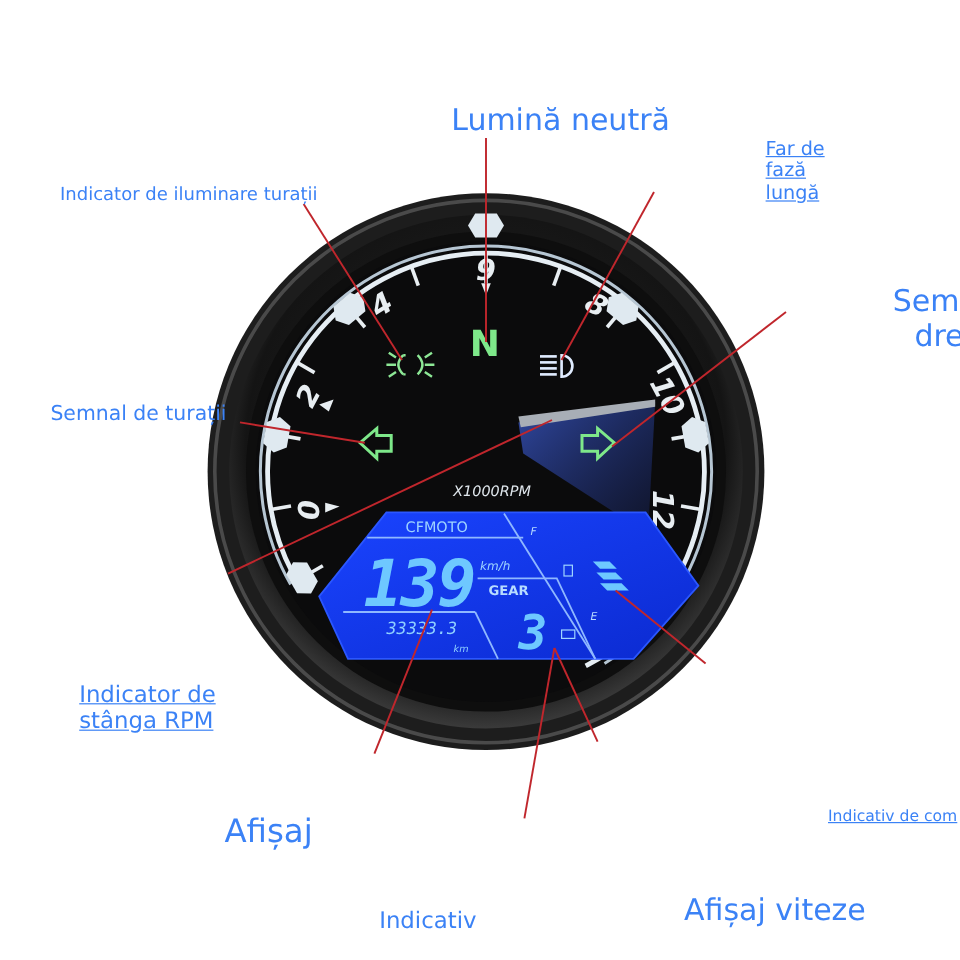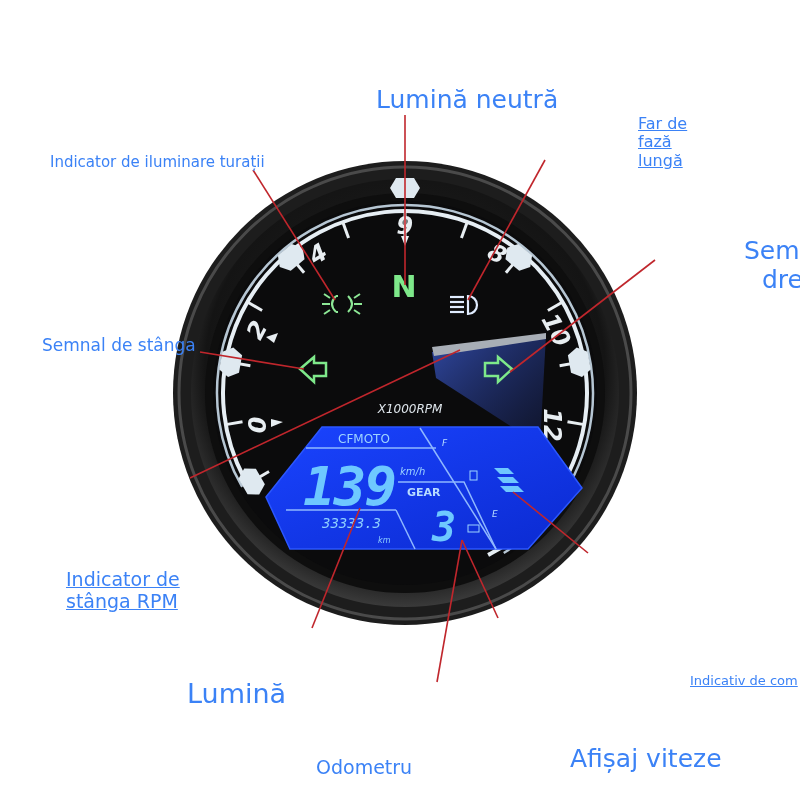--- a/index.html
+++ b/index.html
@@ -151,21 +151,21 @@
 <div class="label" style="left:50px;top:154px;font-size:15px;">Indicator de iluminare turații</div>
 <div class="label center" style="left:638px;top:115px;width:60px;font-size:16px;">
   <div>Far de</div>
   <div>fază</div>
   <div>lungă</div>
 </div>
 <div class="label" style="left:744px;top:237px;font-size:25px;">
   <div>Semn</div>
   <div style="padding-left:18px">dre</div>
 </div>
-<div class="label" style="left:42px;top:336px;font-size:17px;">Semnal de stânga</div>
+<div class="label" style="left:42px;top:336px;font-size:17px;">Semnal de turații</div>
 <div class="label center" style="left:66px;top:569px;width:140px;font-size:19px;">
   <div>Indicator de</div>
   <div>stânga RPM</div>
 </div>
-<div class="label" style="left:187px;top:678px;font-size:27px;">Lumină</div>
-<div class="label" style="left:316px;top:757px;font-size:19px;">Odometru</div>
+<div class="label" style="left:187px;top:678px;font-size:27px;">Afișaj</div>
+<div class="label" style="left:316px;top:757px;font-size:19px;">Indicativ</div>
 <div class="label" style="left:558px;top:745px;font-size:25px;margin-left:12px;">Afișaj viteze</div>
 <div class="label" style="left:690px;top:674px;font-size:13px;text-decoration:underline;">Indicativ de com</div>
 
 </body></html>

